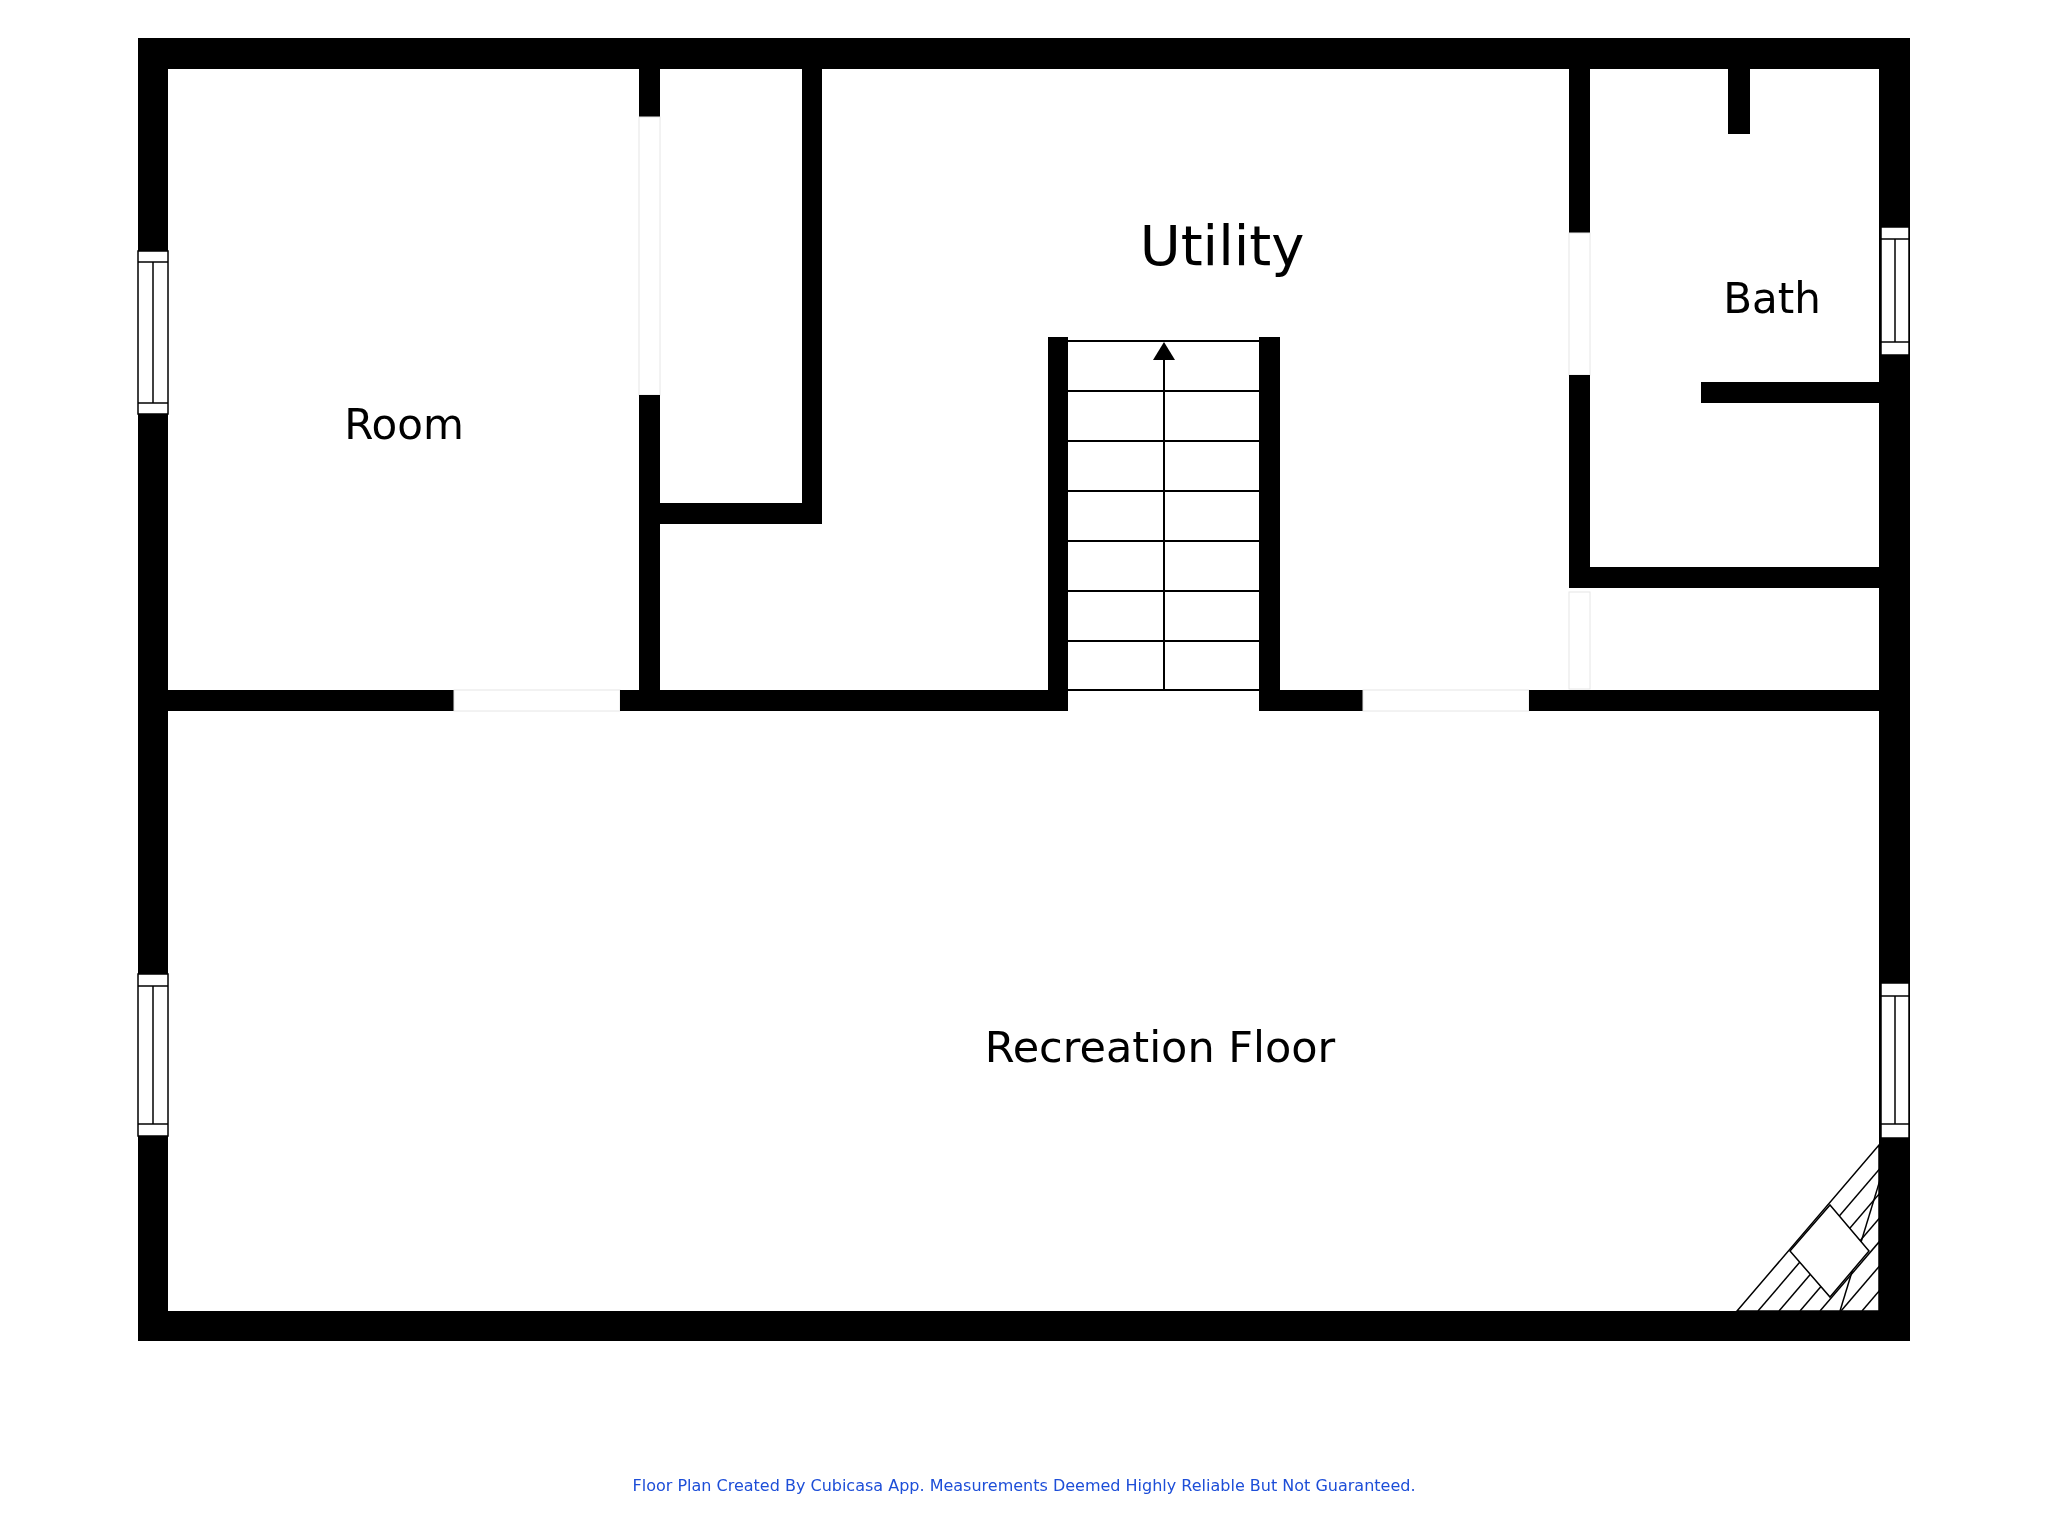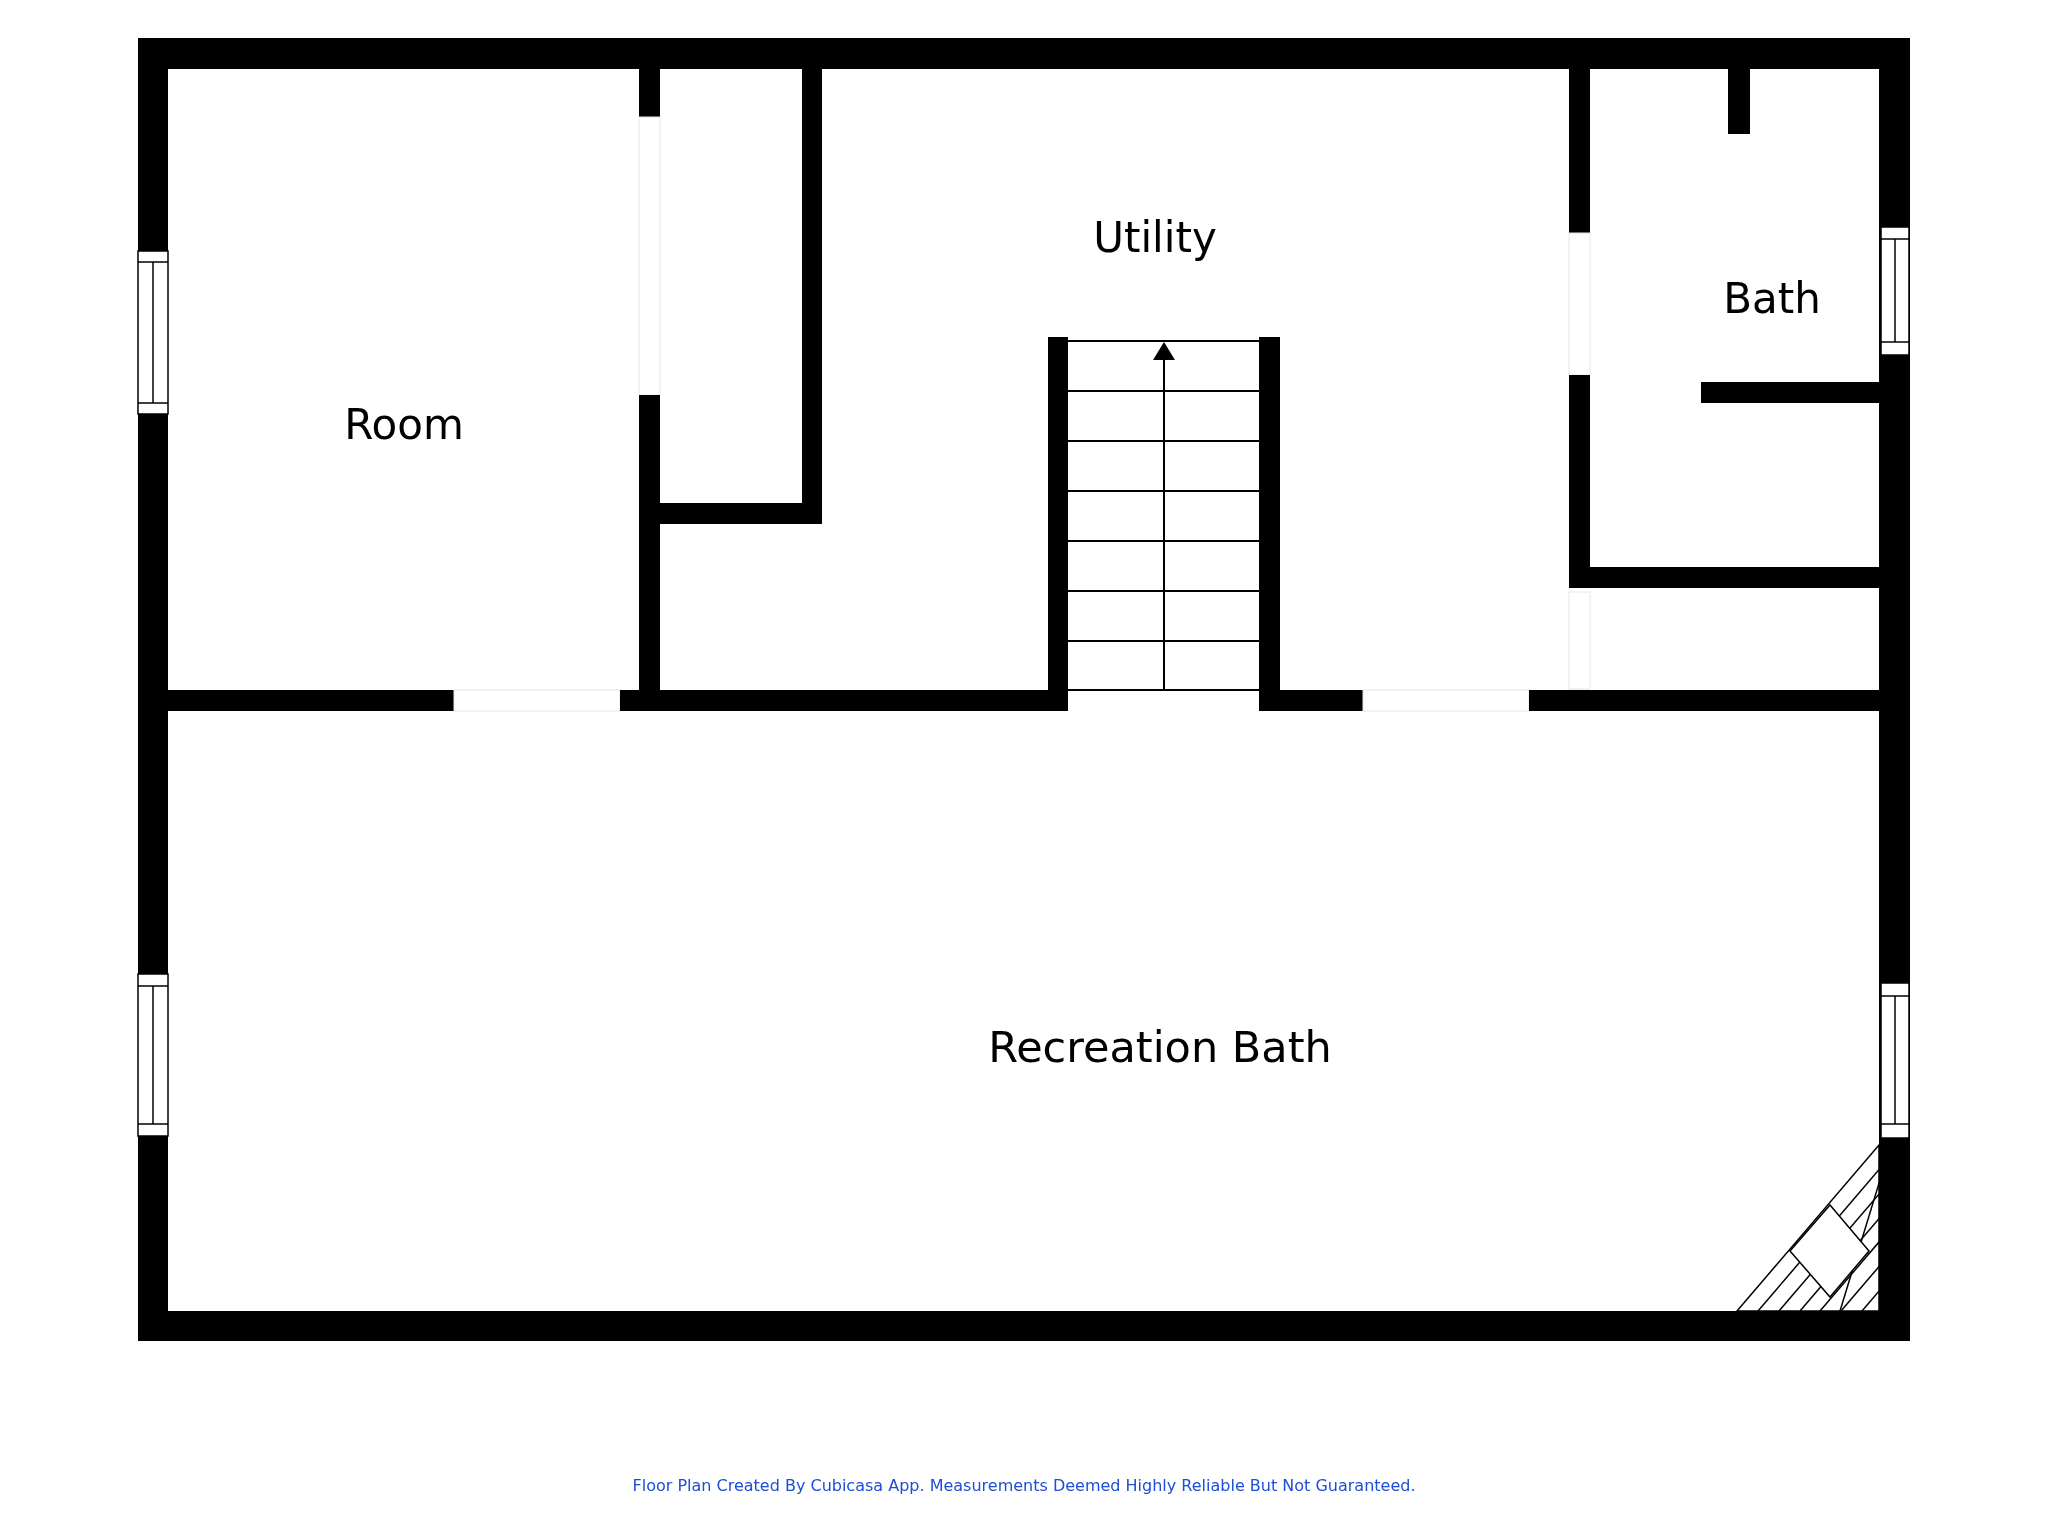--- a/index.html
+++ b/index.html
@@ -139,17 +139,17 @@
       <line class="thin" x1="1820" y1="1311" x2="1962" y2="1145"></line>
       <line class="thin" x1="1841" y1="1311" x2="1983" y2="1145"></line>
       <line class="thin" x1="1862" y1="1311" x2="2004" y2="1145"></line>
       <line class="thin" x1="1840" y1="1311" x2="1880" y2="1180"></line>
     </g>
     <polygon points="1830,1205 1869,1251 1830,1297 1790,1251" fill="#ffffff" stroke="#000000" stroke-width="1.5"></polygon>
   </g>
 </svg>
 
 <div class="room-label" style="left:404px; top:400px; font-size:42px;text-align:right;">Room</div>
-<div class="room-label" style="left:1155px; top:213px; font-size:42px;">Utility</div>
+<div class="room-label" style="left:1222px; top:213px; font-size:56px;">Utility</div>
 <div class="room-label" style="left:1772px; top:274px; font-size:42px;">Bath</div>
-<div class="room-label" style="left:1160px; top:1022px; font-size:43px;">Recreation Bath</div>
+<div class="room-label" style="left:1160px; top:1022px; font-size:43px;">Recreation Floor</div>
 
 <div class="footer">Floor Plan Created By Cubicasa App. Measurements Deemed Highly Reliable But Not Guaranteed.</div>
 
 </body></html>

